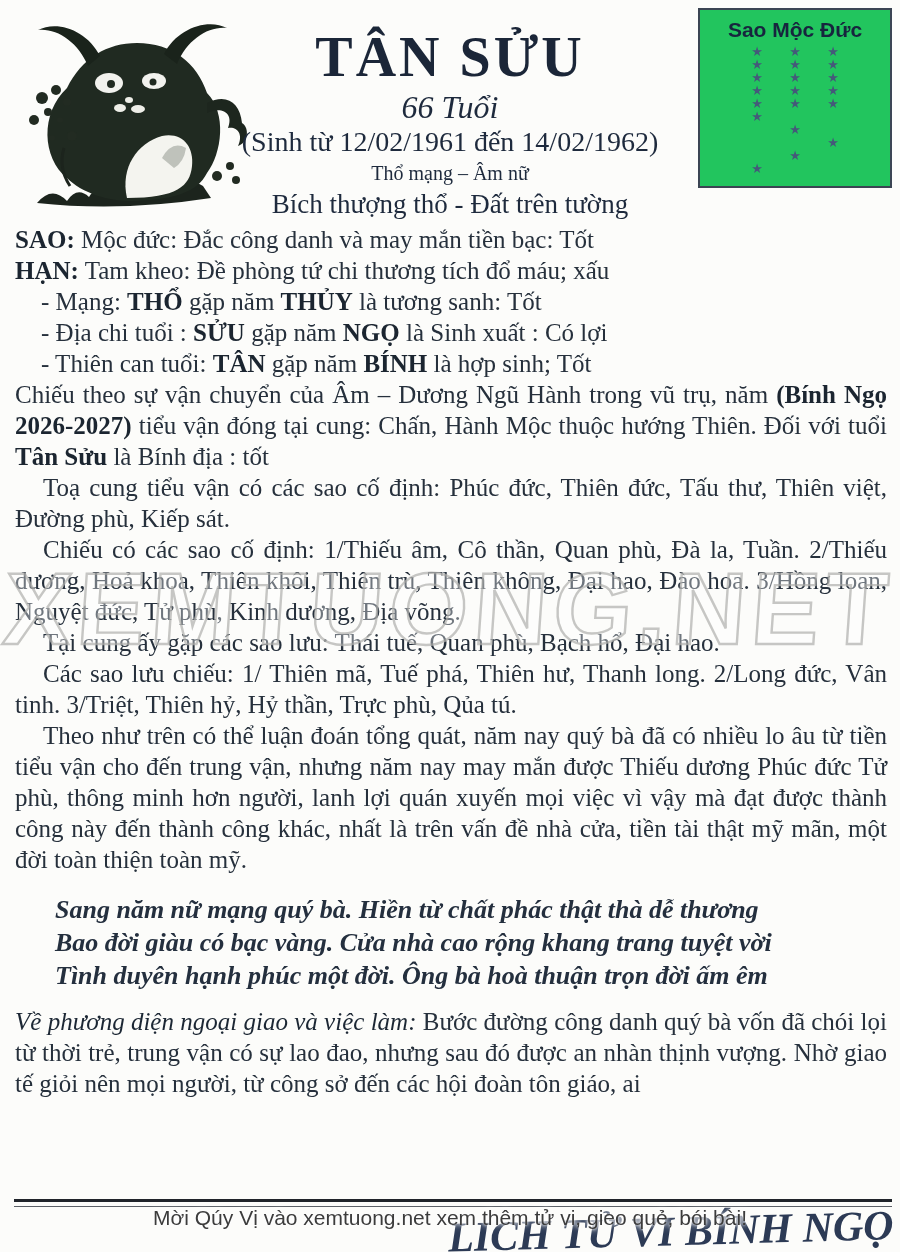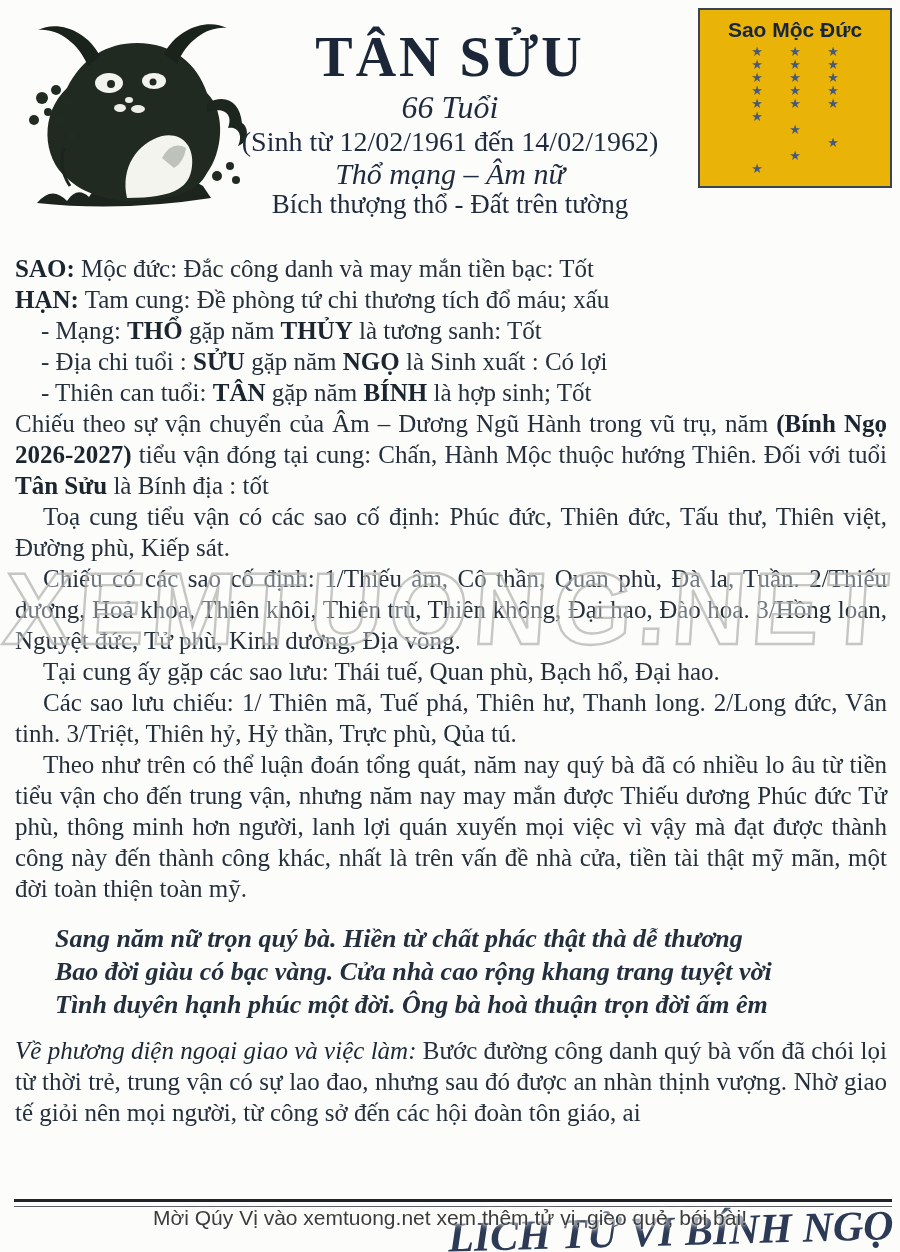--- a/index.html
+++ b/index.html
@@ -8,34 +8,34 @@
     background:#fcfcfa; overflow:hidden;
     font-family:"Liberation Serif", serif; color:#26303c;
     border-right:2px solid #d9d9d6;
   }
   
   .ox-art{position:absolute; left:12px; top:8px; width:240px; height:205px;}
   .title-block{position:absolute; left:210px; top:26px; width:480px; text-align:center; color:#1e2a3d;}
   .zodiac-title{font-size:56px; font-weight:bold; letter-spacing:3px; line-height:62px; color:#1b2638;}
   .zodiac-age{font-size:32px; line-height:38px;font-style:italic;}
   .zodiac-birth{font-size:28px; line-height:32px;}
-  .zodiac-element{font-size:30px; line-height:31px;font-style:italic;}
+  .zodiac-element{font-size:20px; line-height:31px;}
   .zodiac-napam{font-size:27px; line-height:31px;}
   
   .star-box{
     position:absolute; right:8px; top:8px; width:194px; height:180px;
-    border:2px solid #3b4453; background:#eab308; box-sizing:border-box;
+    border:2px solid #3b4453; background:#22c55e; box-sizing:border-box;
     text-align:center; padding-top:8px;
   }
   .star-box-title{font-family:"Liberation Sans", sans-serif; font-weight:bold; font-size:21px; color:#17253e; line-height:24px;}
   .star-grid{margin-top:4px;}
   .star-row{display:flex; justify-content:center; height:13px; line-height:12px;}
   .star-cell{width:38px; text-align:center; font-size:13px;}
   
-  .body-text{position:absolute; left:15px; top:224px; width:872px; font-size:25px; line-height:31px; text-align:justify;margin-top:29px;}
+  .body-text{position:absolute; left:15px; top:224px; width:872px; font-size:25px; line-height:31px; text-align:justify;}
   .attr-line{text-align:left;}
   .attr-label{font-weight:bold; color:#1b2530;}
   .rel-line{padding-left:26px; text-align:left;}
   .b{font-weight:bold; color:#1b2530;text-align:right;}
   .para-indent{text-indent:28px;}
   .verse{margin-top:18px; margin-left:40px; font-weight:bold; font-style:italic; font-size:26px; line-height:33px; color:#242f3e; text-align:left;}
   .final-para{margin-top:14px;}
   .lead-bi{font-weight:normal; font-style:italic; color:#1c2734;}
   
   .watermark{position:absolute; left:0; top:548px; width:900px; height:125px; z-index:5; pointer-events:none; opacity:.75;}
@@ -143,36 +143,36 @@
           <span class="star-cell">★</span>
           <span class="star-cell"></span>
           <span class="star-cell"></span>
         </div>
       </div>
   </div>
 
   <div class="body-text">
 
     <div class="attr-line"><span class="attr-label">SAO:</span><span> Mộc đức: Đắc công danh và may mắn tiền bạc: Tốt</span></div>
-    <div class="attr-line"><span class="attr-label">HẠN:</span><span> Tam cung: Đề phòng tứ chi thương tích đổ máu; xấu</span></div>
+    <div class="attr-line"><span class="attr-label">HẠN:</span><span> Tam kheo: Đề phòng tứ chi thương tích đổ máu; xấu</span></div>
 
     <div class="rel-line"><span>- Mạng: </span><span class="b">THỔ</span><span> gặp năm </span><span class="b">THỦY</span><span> là tương sanh: Tốt</span></div>
     <div class="rel-line"><span>- Địa chi tuổi : </span><span class="b">SỬU</span><span> gặp năm </span><span class="b">NGỌ</span><span> là Sinh xuất : Có lợi</span></div>
     <div class="rel-line"><span>- Thiên can tuổi: </span><span class="b">TÂN</span><span> gặp năm </span><span class="b">BÍNH</span><span> là hợp sinh; Tốt</span></div>
 
     <div><span>Chiếu theo sự vận chuyển của Âm – Dương Ngũ Hành trong vũ trụ, năm </span><span class="b">(Bính Ngọ 2026-2027)</span><span> tiểu vận đóng tại cung: Chấn, Hành Mộc thuộc hướng Thiên. Đối với tuổi </span><span class="b">Tân Sửu</span><span> là Bính địa : tốt</span></div>
 
     <div class="para-indent">Toạ cung tiểu vận có các sao cố định: Phúc đức, Thiên đức, Tấu thư, Thiên việt, Đường phù, Kiếp sát.</div>
     <div class="para-indent">Chiếu có các sao cố định: 1/Thiếu âm, Cô thần, Quan phù, Đà la, Tuần. 2/Thiếu dương, Hoả khoa, Thiên khôi, Thiên trù, Thiên không, Đại hao, Đào hoa. 3/Hồng loan, Nguyệt đức, Tử phù, Kinh dương, Địa võng.</div>
     <div class="para-indent">Tại cung ấy gặp các sao lưu: Thái tuế, Quan phù, Bạch hổ, Đại hao.</div>
     <div class="para-indent">Các sao lưu chiếu: 1/ Thiên mã, Tuế phá, Thiên hư, Thanh long. 2/Long đức, Vân tinh. 3/Triệt, Thiên hỷ, Hỷ thần, Trực phù, Qủa tú.</div>
     <div class="para-indent">Theo như trên có thể luận đoán tổng quát, năm nay quý bà đã có nhiều lo âu từ tiền tiểu vận cho đến trung vận, nhưng năm nay may mắn được Thiếu dương Phúc đức Tử phù, thông minh hơn người, lanh lợi quán xuyến mọi việc vì vậy mà đạt được thành công này đến thành công khác, nhất là trên vấn đề nhà cửa, tiền tài thật mỹ mãn, một đời toàn thiện toàn mỹ.</div>
 
     <div class="verse">
-      <div>Sang năm nữ trọn quý bà. Hiền từ chất phác thật thà dễ thương</div>
+      <div>Sang năm nữ mạng quý bà. Hiền từ chất phác thật thà dễ thương</div>
       <div>Bao đời giàu có bạc vàng. Cửa nhà cao rộng khang trang tuyệt vời</div>
       <div>Tình duyên hạnh phúc một đời. Ông bà hoà thuận trọn đời ấm êm</div>
     </div>
 
     <div class="final-para"><span class="lead-bi">Về phương diện ngoại giao và việc làm:</span><span> Bước đường công danh quý bà vốn đã chói lọi từ thời trẻ, trung vận có sự lao đao, nhưng sau đó được an nhàn thịnh vượng. Nhờ giao tế giỏi nên mọi người, từ công sở đến các hội đoàn tôn giáo, ai</span></div>
   </div>
 
   <svg class="watermark" viewBox="0 0 900 125">
     <text x="450" y="96" text-anchor="middle" textLength="884" font-family="Liberation Sans, sans-serif" font-weight="bold" font-size="102" fill="#ffffff" fill-opacity="0.45" stroke="#b5b5b2" stroke-width="2.4" transform="skewX(-4)">XEMTUONG.NET</text>
   </svg>

